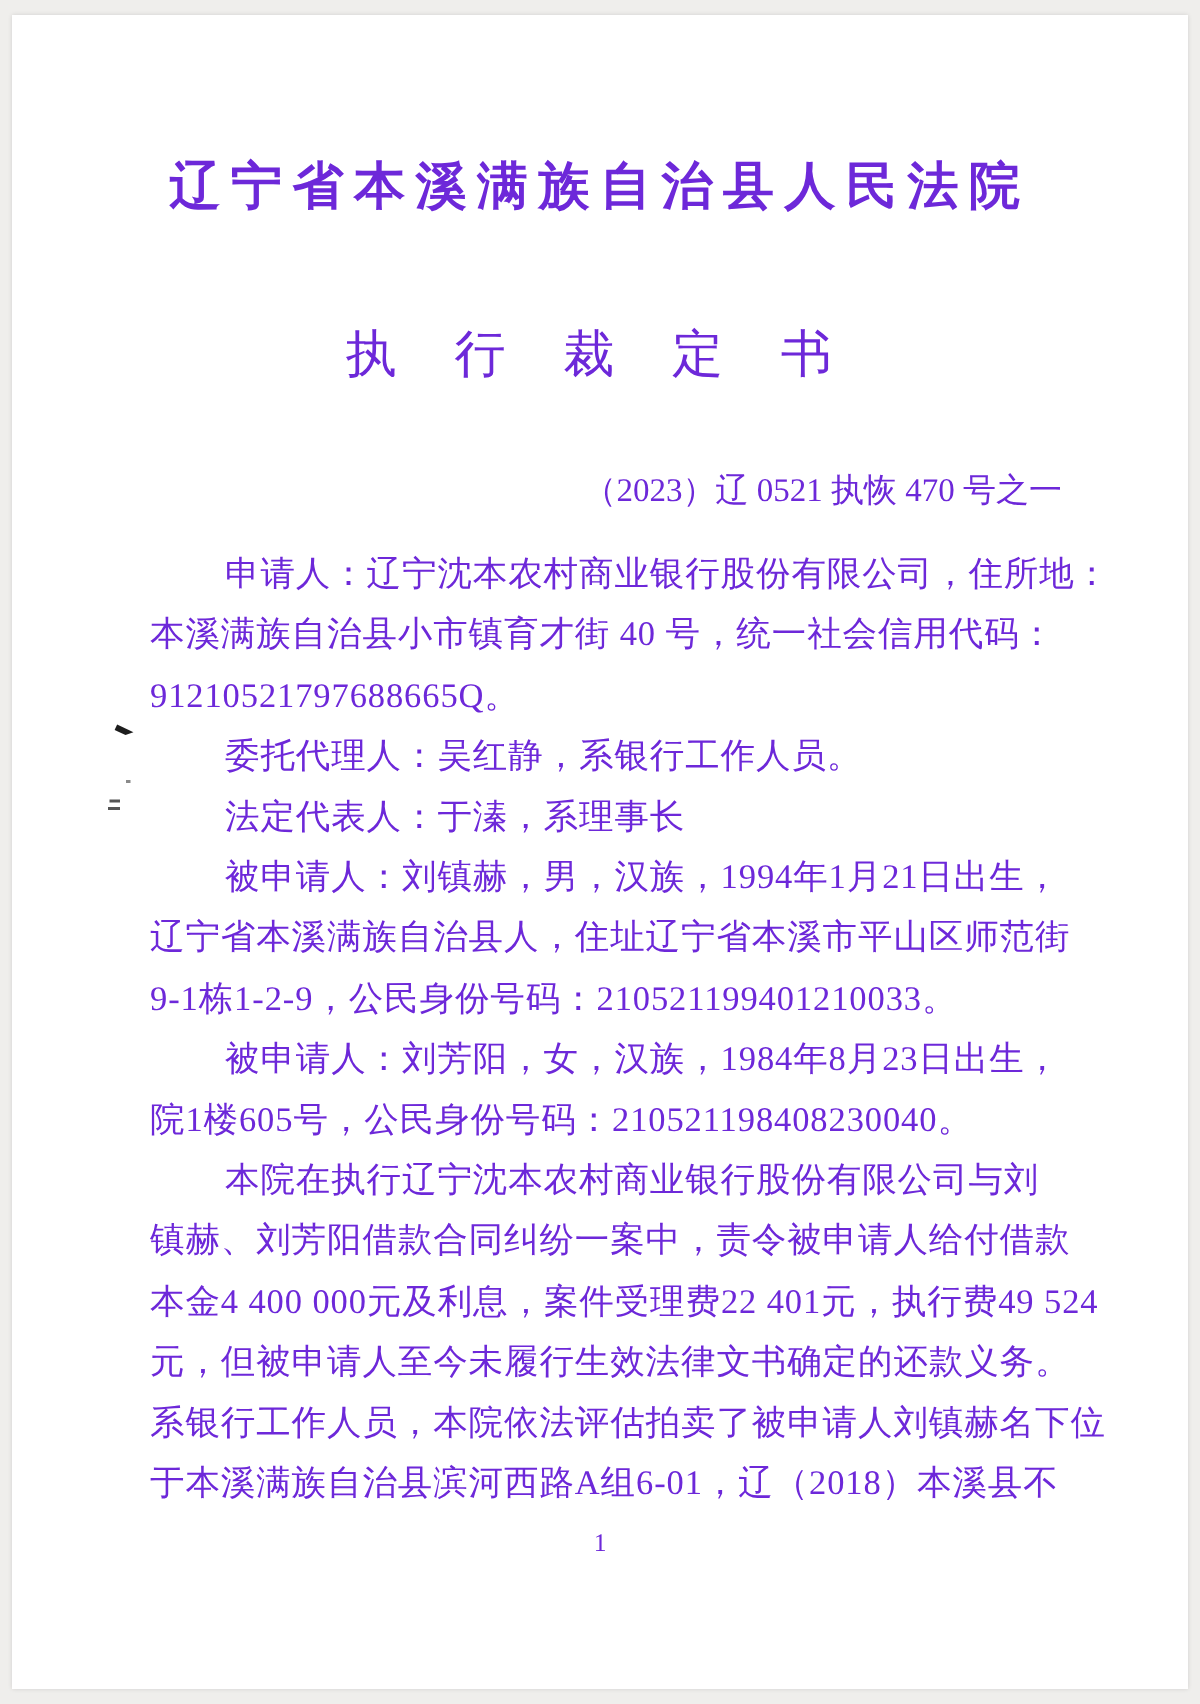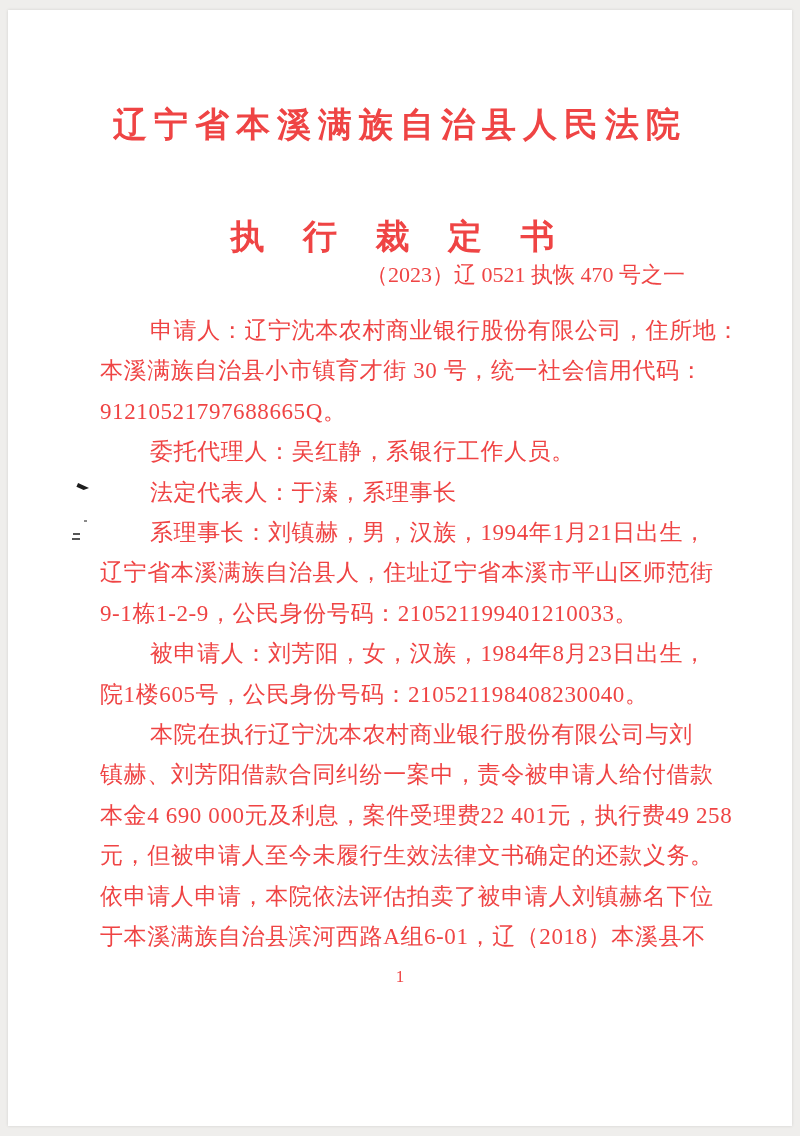--- a/index.html
+++ b/index.html
@@ -15,43 +15,44 @@
     overflow: hidden;
   }
   .paper {
     position: absolute;
     left: 8px;
     top: 10px;
     width: 784px;
     height: 1116px;
     background: #ffffff;
     box-shadow: 0 0 3px rgba(0,0,0,0.12);
-    color: #ef4444;
+    color: #6d28d9;
   }
   .court-name {
     margin-top: 92px;
     text-align: center;
     font-size: 34px;
     font-weight: bold;
     letter-spacing: 7px;
     line-height: 46px;
     white-space: nowrap;
   }
   .doc-title {
     margin-top: 66px;
     text-align: center;
     font-size: 34px;
-    font-weight: bold;
+    font-weight: normal;
     letter-spacing: 15px;
     line-height: 46px;
     white-space: nowrap;
   }
   .case-number {
+    margin-top: 52px;
     text-align: right;
-    padding-right: 107px;
+    padding-right: 84px;
     font-size: 22px;
     line-height: 30px;
     white-space: pre;
   }
   .doc-body {
     margin-top: 21px;
     padding-left: 92px;
     padding-right: 120px;
   }
   .doc-body .line {
@@ -111,34 +112,34 @@
 <div class="paper">
 
   <div class="court-name">辽宁省本溪满族自治县人民法院</div>
 
   <div class="doc-title">执 行 裁 定 书</div>
 
   <div class="case-number">（2023）辽 0521 执恢 470 号之一</div>
 
   <div class="doc-body">
       <div class="line indent">申请人：辽宁沈本农村商业银行股份有限公司，住所地：</div>
-      <div class="line">本溪满族自治县小市镇育才街 30 号，统一社会信用代码：</div>
+      <div class="line">本溪满族自治县小市镇育才街 40 号，统一社会信用代码：</div>
       <div class="line">91210521797688665Q。</div>
       <div class="line indent">委托代理人：吴红静，系银行工作人员。</div>
       <div class="line indent">法定代表人：于溱，系理事长</div>
-      <div class="line indent">系理事长：刘镇赫，男，汉族，1994年1月21日出生，</div>
+      <div class="line indent">被申请人：刘镇赫，男，汉族，1994年1月21日出生，</div>
       <div class="line">辽宁省本溪满族自治县人，住址辽宁省本溪市平山区师范街</div>
       <div class="line">9-1栋1-2-9，公民身份号码：210521199401210033。</div>
       <div class="line indent">被申请人：刘芳阳，女，汉族，1984年8月23日出生，</div>
       <div class="line">院1楼605号，公民身份号码：210521198408230040。</div>
       <div class="line indent">本院在执行辽宁沈本农村商业银行股份有限公司与刘</div>
       <div class="line">镇赫、刘芳阳借款合同纠纷一案中，责令被申请人给付借款</div>
-      <div class="line">本金4 690 000元及利息，案件受理费22 401元，执行费49 258</div>
+      <div class="line">本金4 400 000元及利息，案件受理费22 401元，执行费49 524</div>
       <div class="line">元，但被申请人至今未履行生效法律文书确定的还款义务。</div>
-      <div class="line">依申请人申请，本院依法评估拍卖了被申请人刘镇赫名下位</div>
+      <div class="line">系银行工作人员，本院依法评估拍卖了被申请人刘镇赫名下位</div>
       <div class="line">于本溪满族自治县滨河西路A组6-01，辽（2018）本溪县不</div>
     </div>
 
   <div class="page-number">1</div>
 
   <div class="artifact artifact-comma"></div>
   <div class="artifact artifact-dot"></div>
   <div class="artifact artifact-dash1"></div>
   <div class="artifact artifact-dash2"></div>
 

